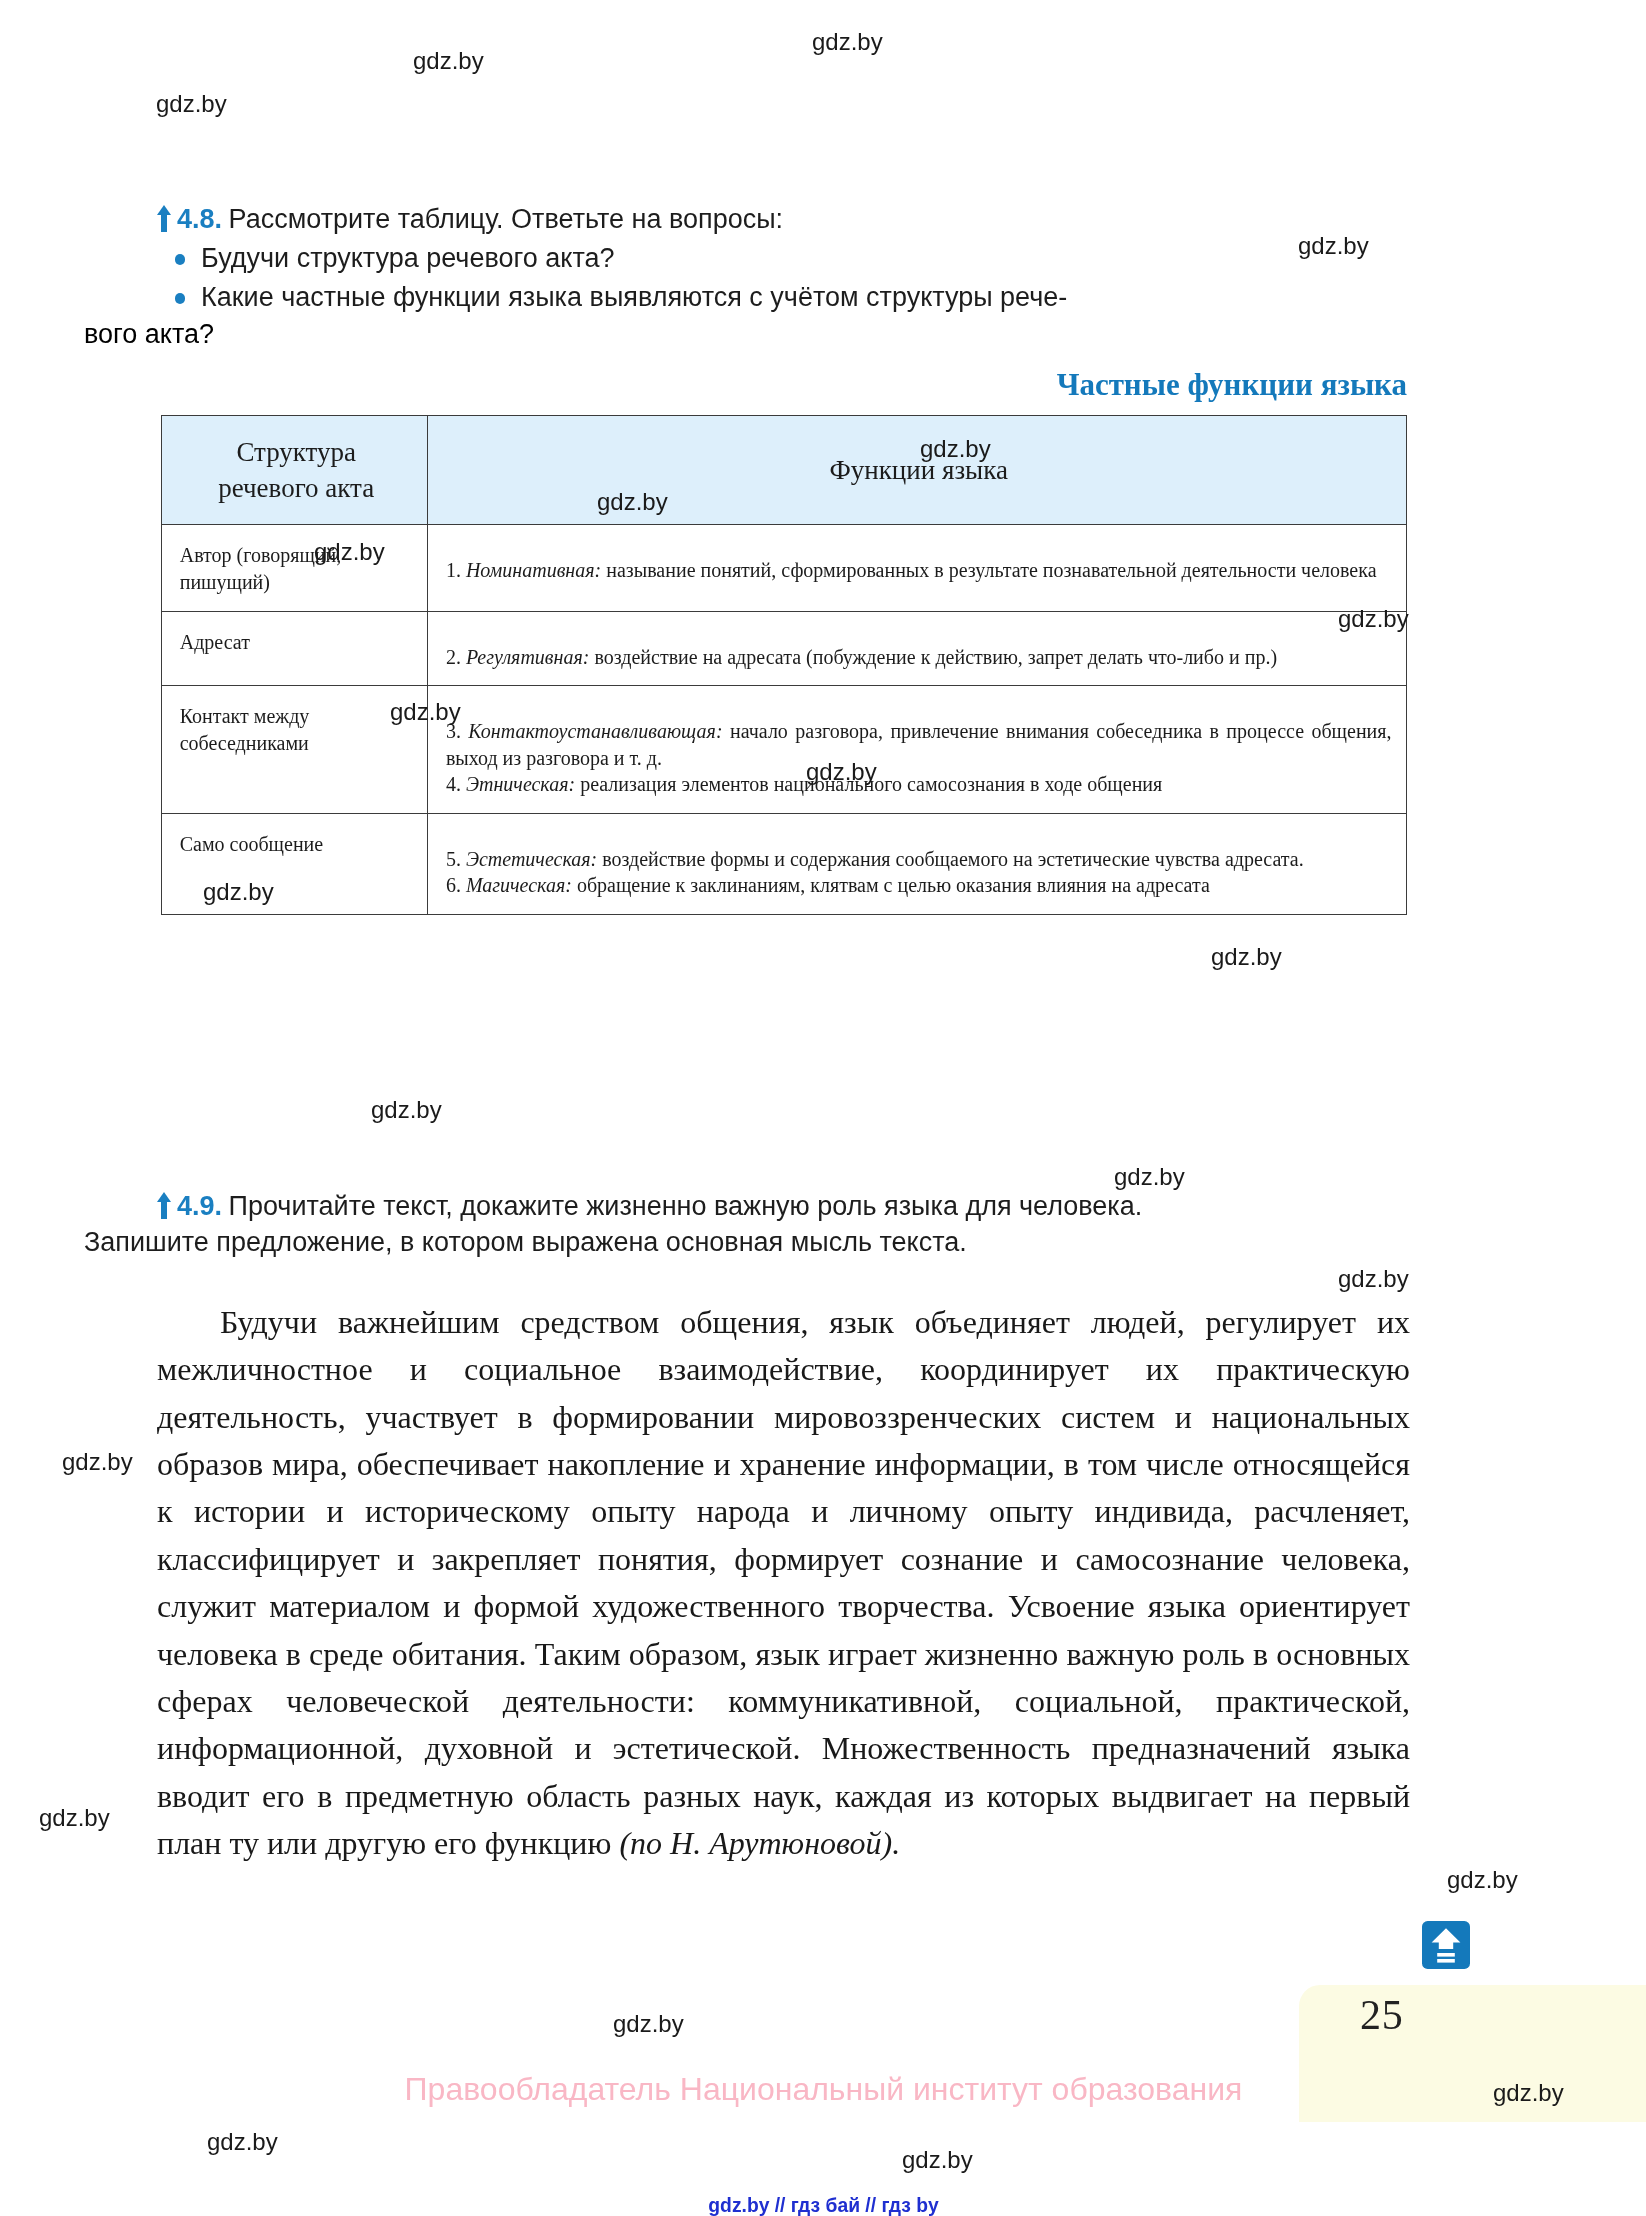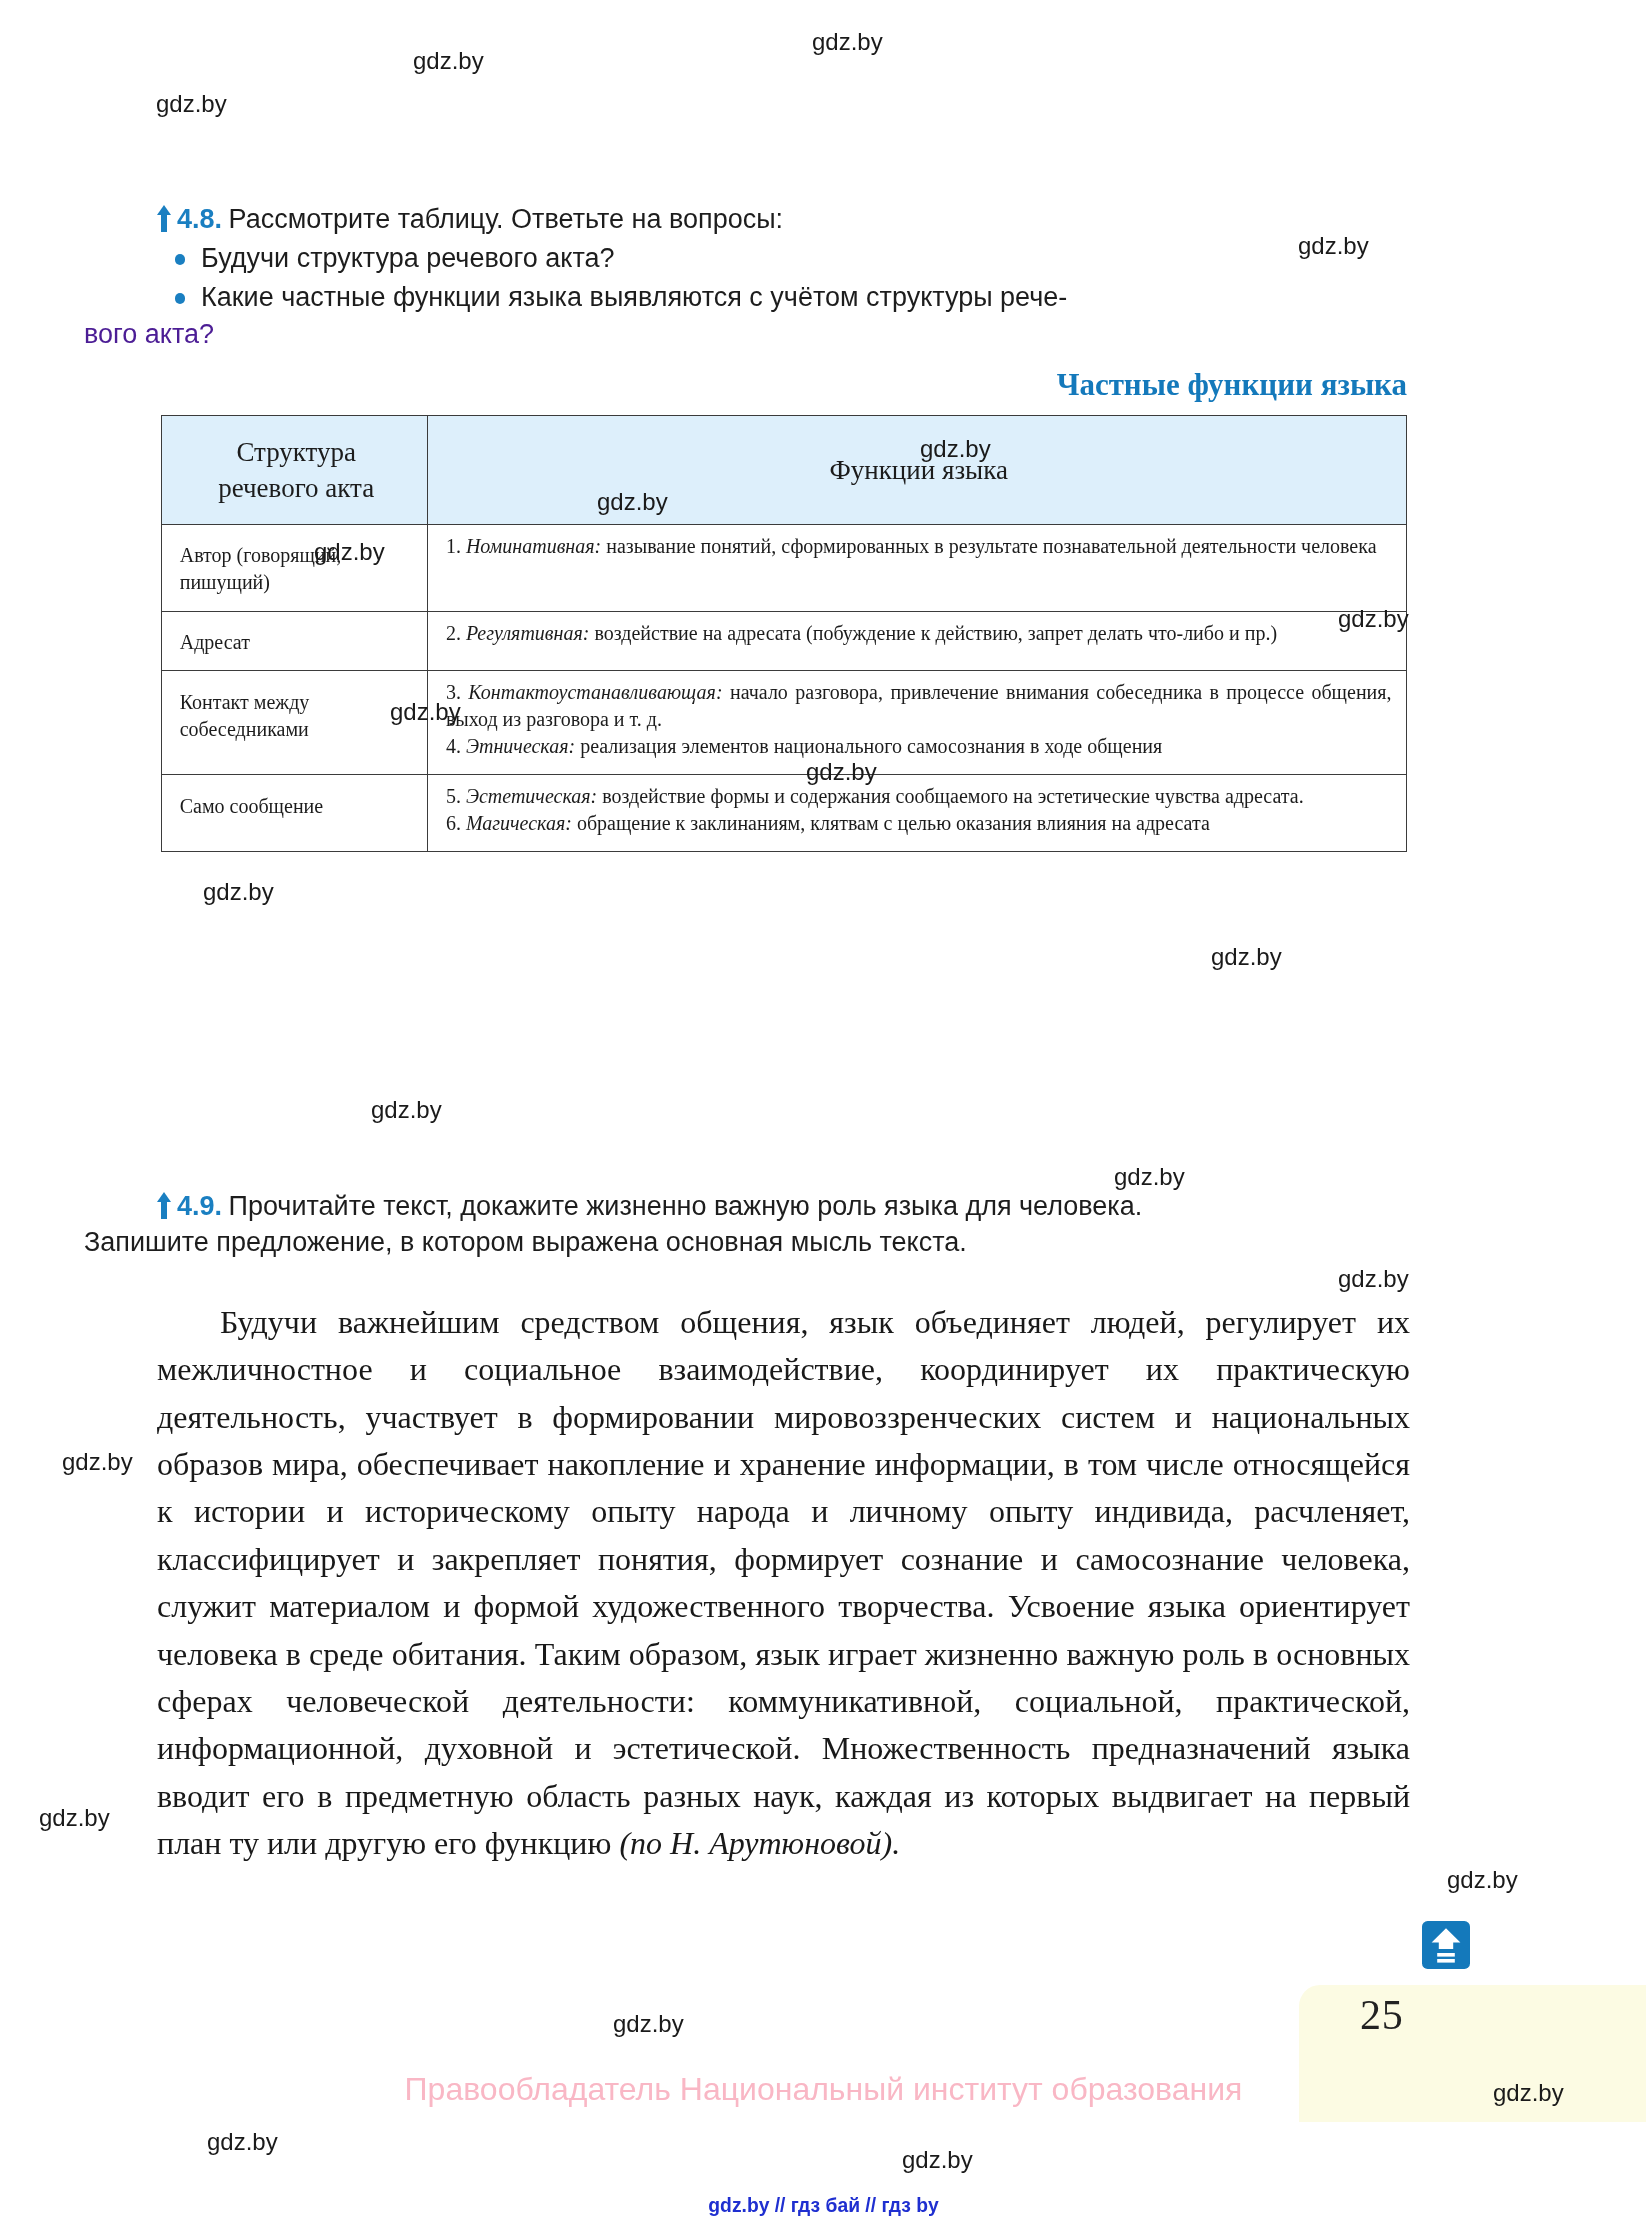--- a/index.html
+++ b/index.html
@@ -116,21 +116,21 @@
     width: 10.5px;
     height: 10.5px;
     border-radius: 50%;
     background: #1a7fc1;
   }
   #ex48 .cont {
     margin-top: 6.4px;
     margin-left: -73px;
     font-family: "Liberation Sans", sans-serif;
     font-size: 27px;
-    color: #4c1d95;
+    color: #000000;
   }
 
   
   .table-title {
     position: absolute;
     left: 161px;
     top: 367px;
     width: 1246px;
     text-align: right;
     font-family: "Liberation Serif", serif;
@@ -164,21 +164,21 @@
     font-size: 27px;
     padding-top: 17.7px;
     padding-bottom: 17.7px;
   }
   .col-struct { width: 233px; }
   .fn-table tbody td.struct-cell {
     padding-top: 17.7px;
   }
   .fn-table tbody td.func-cell {
     text-align: justify;
-    padding-top: 8px;
+    padding-top: 32px;
   }
   .fn-item { display: block; }
   .fn-term { font-style: italic; }
 
   
   #ex49 {
     position: absolute;
     left: 157px;
     top: 1191px;
     width: 1306px;

